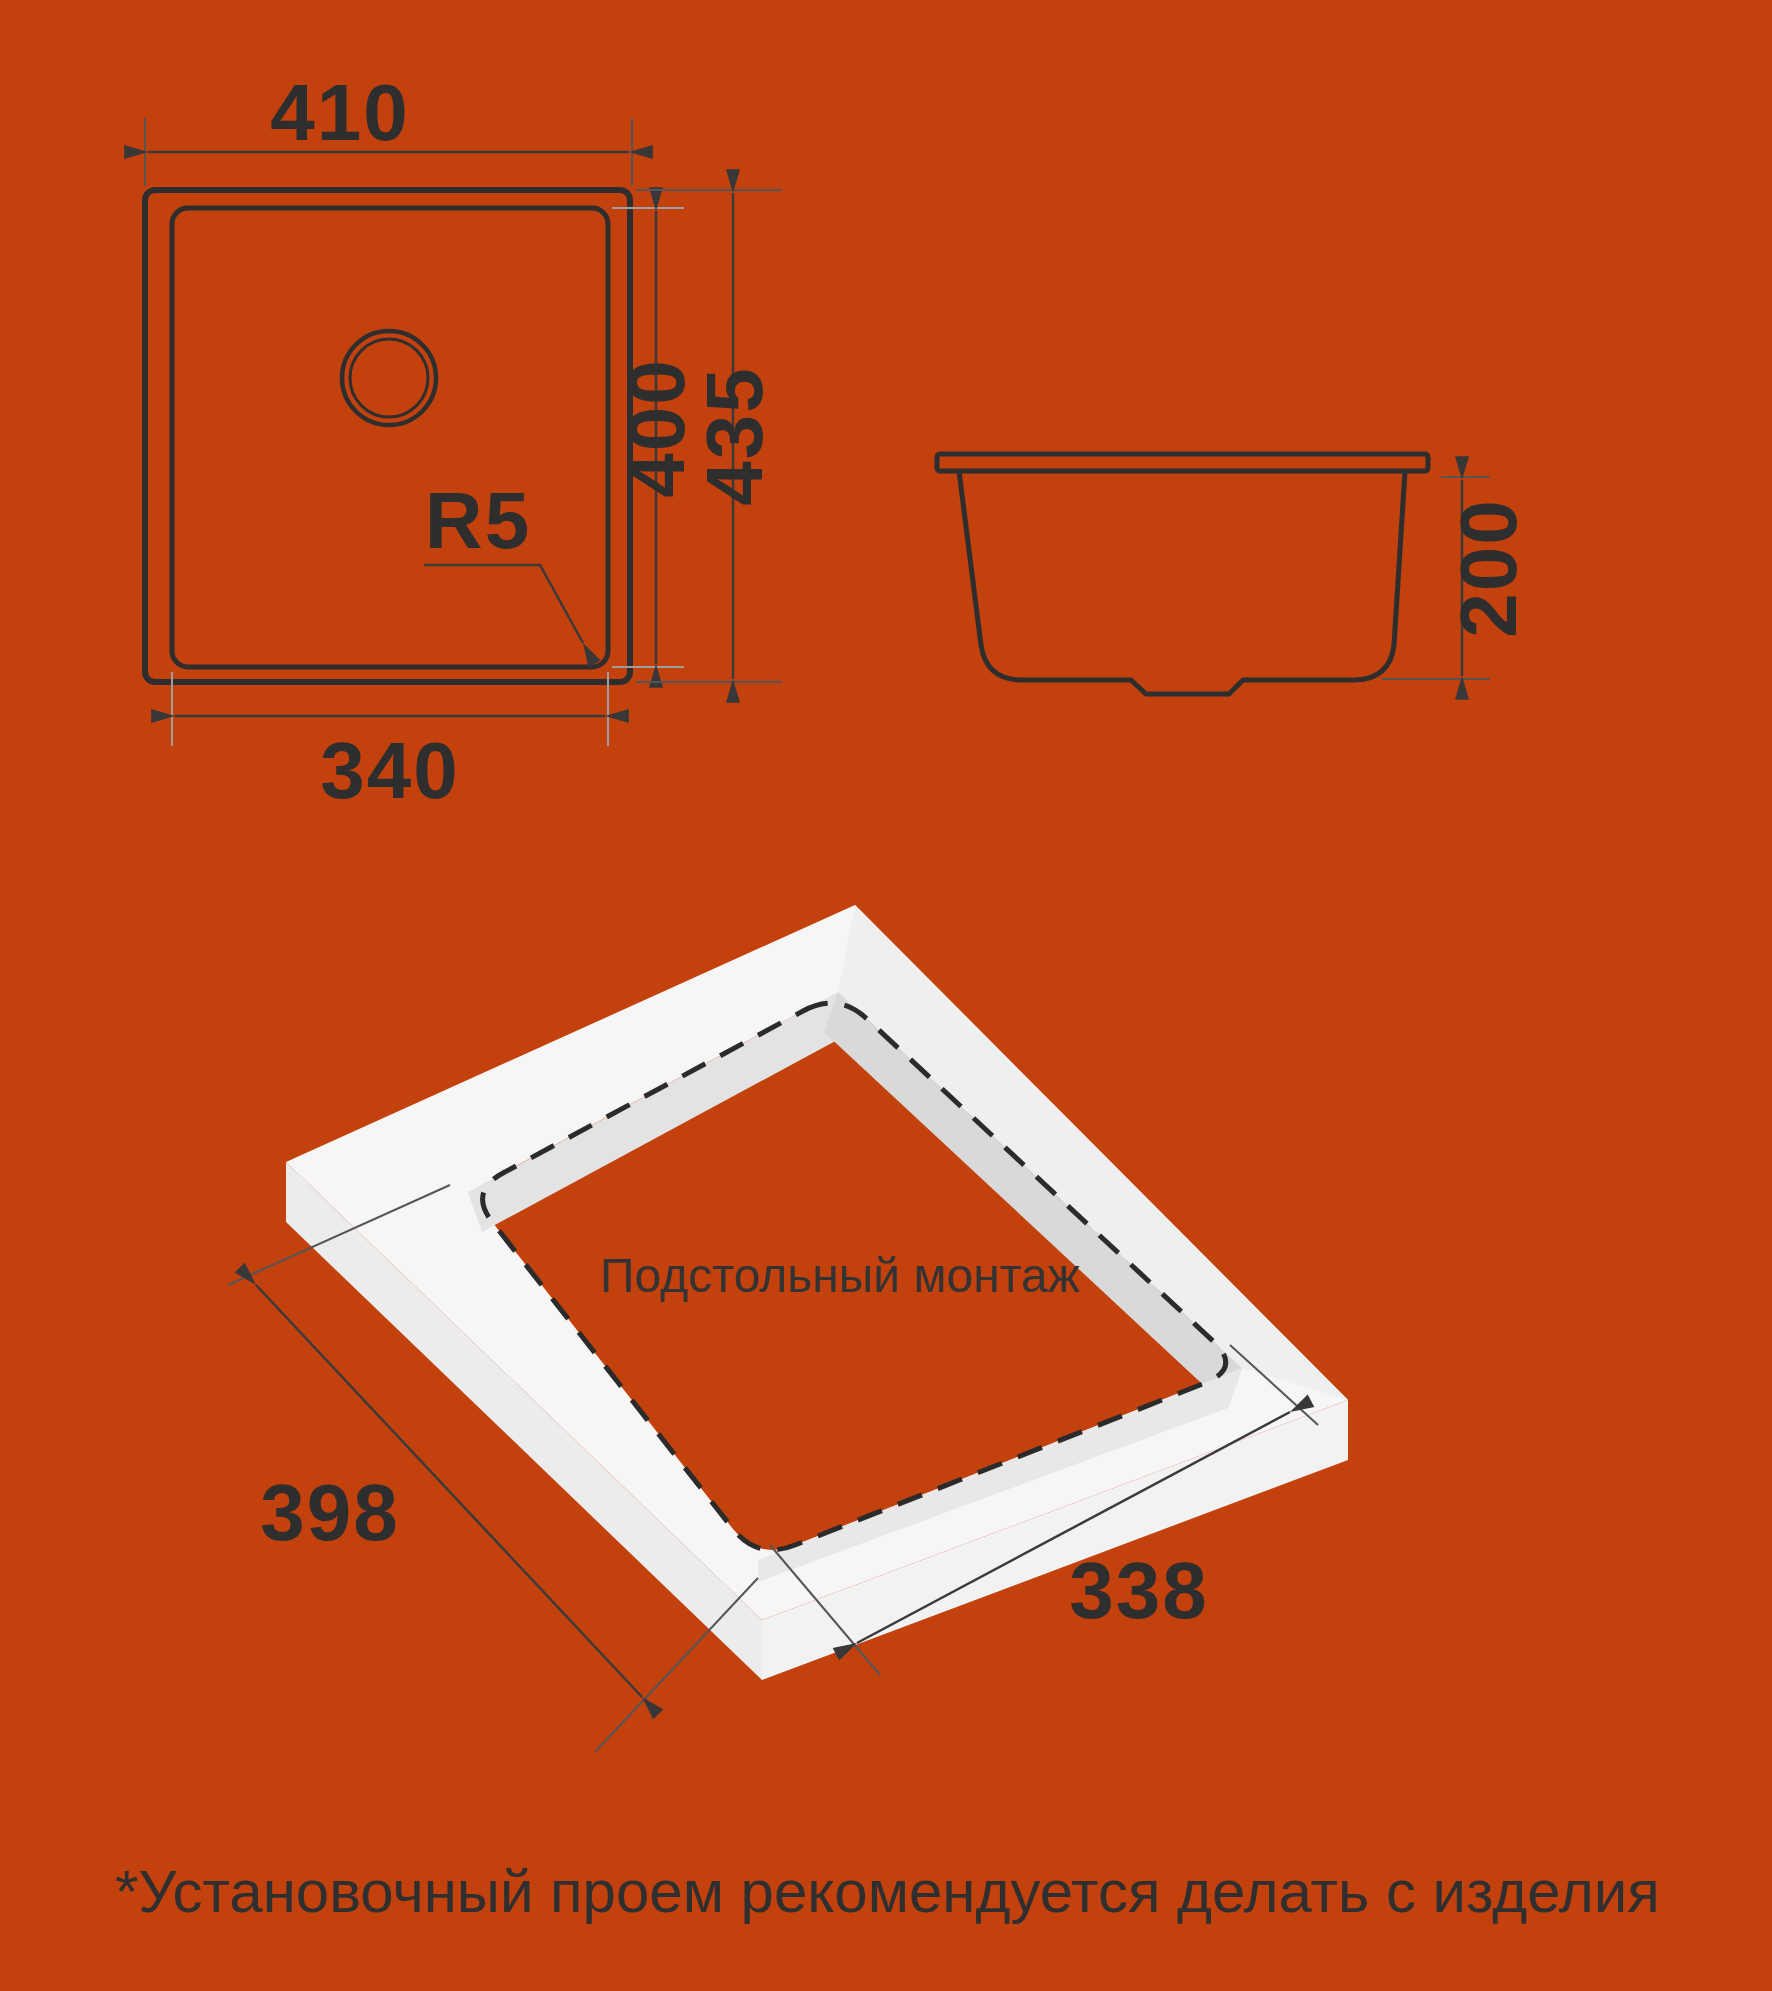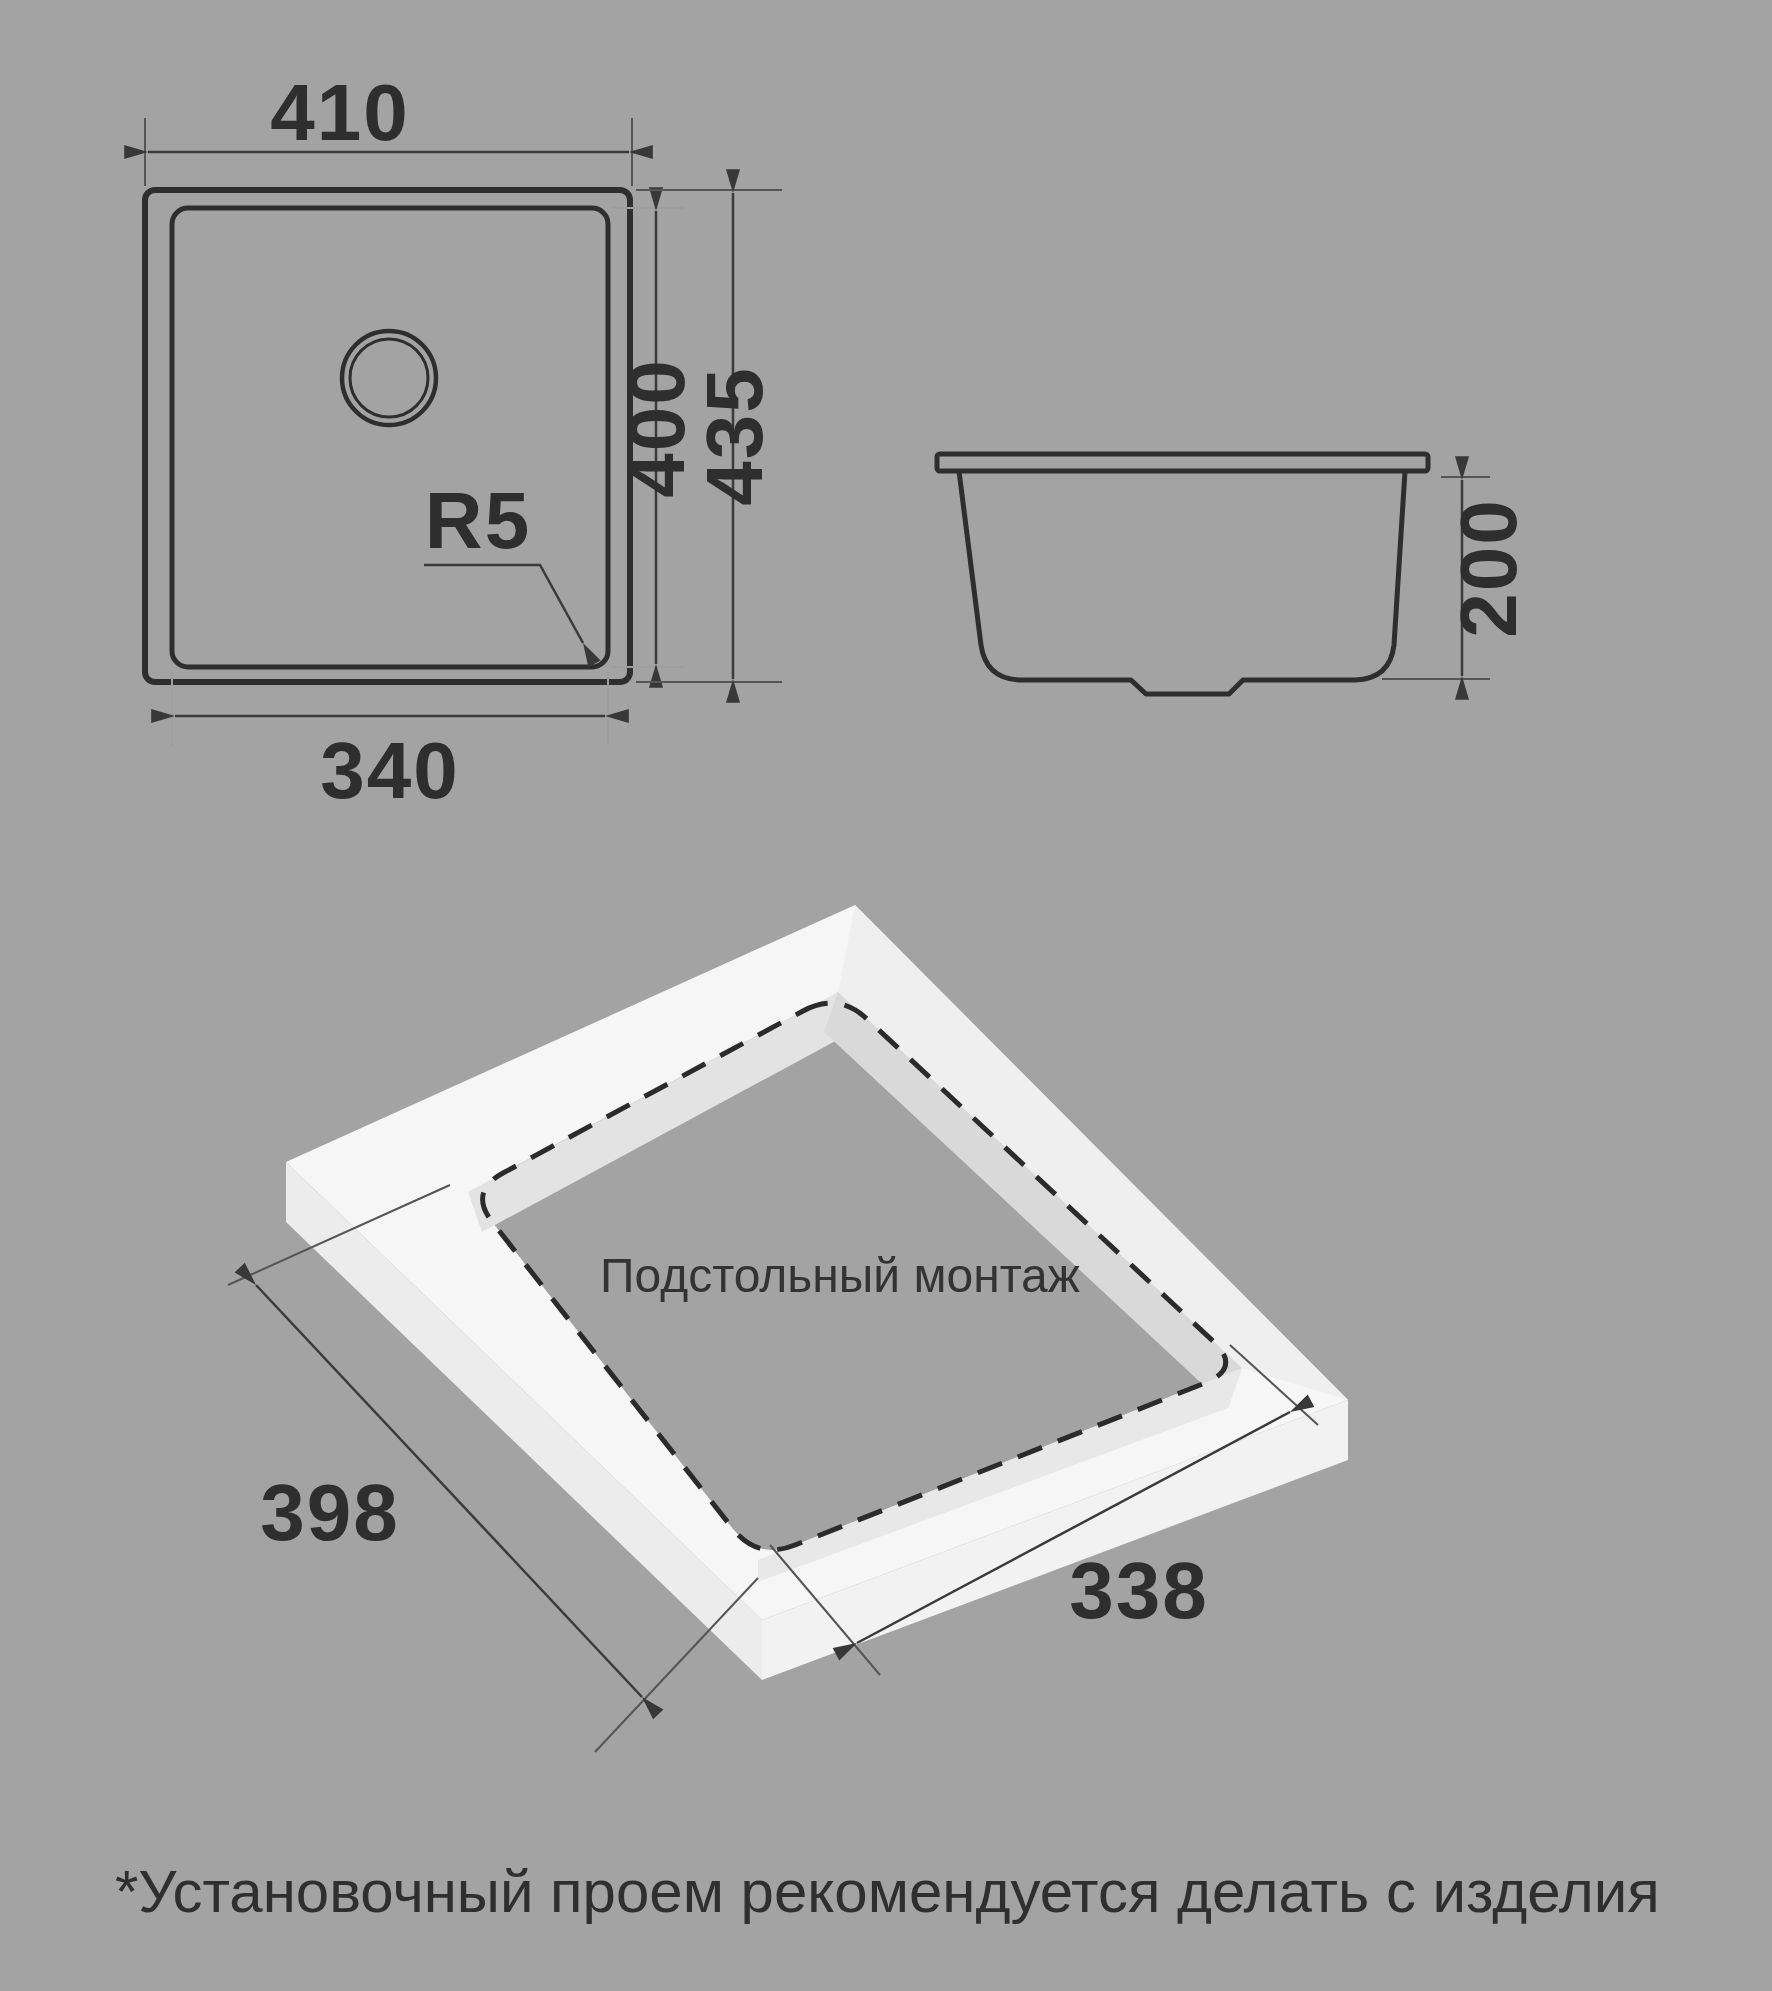--- a/index.html
+++ b/index.html
@@ -1,20 +1,20 @@
 <!DOCTYPE html>
 <html><head>
 <meta charset="utf-8">
 <style>
   html, body { margin: 0; padding: 0; background: #ffffff; }
   .page {
     position: relative;
     width: 1772px;
     height: 1991px;
-    background: #a3a3a3;
+    background: #c2410c;
     font-family: "Liberation Sans", sans-serif;
   }
   svg { display: block; }
   text {
     font-family: "Liberation Sans", sans-serif;
     fill: #2e2e2e;
   }
   .dim-num {
     font-size: 80px;
     font-weight: 700;

